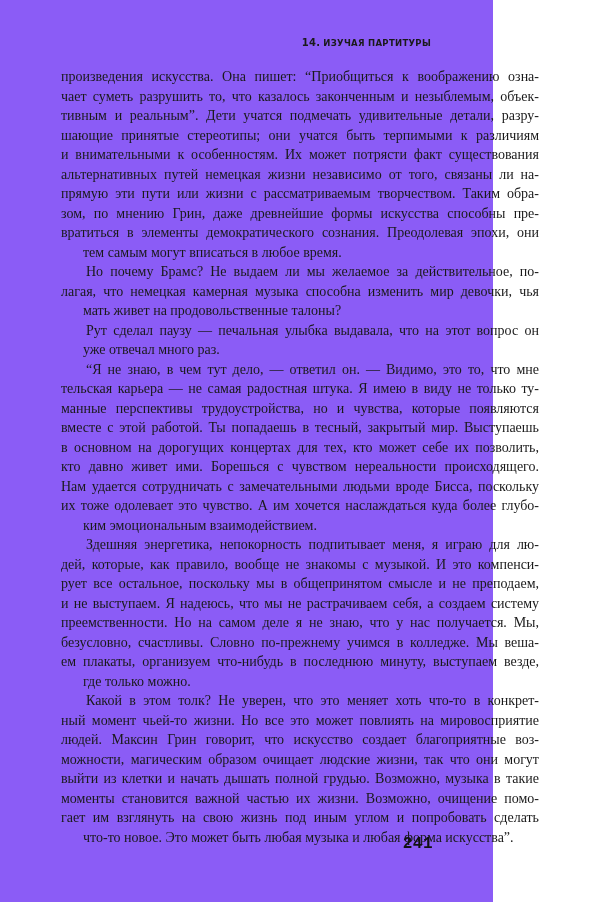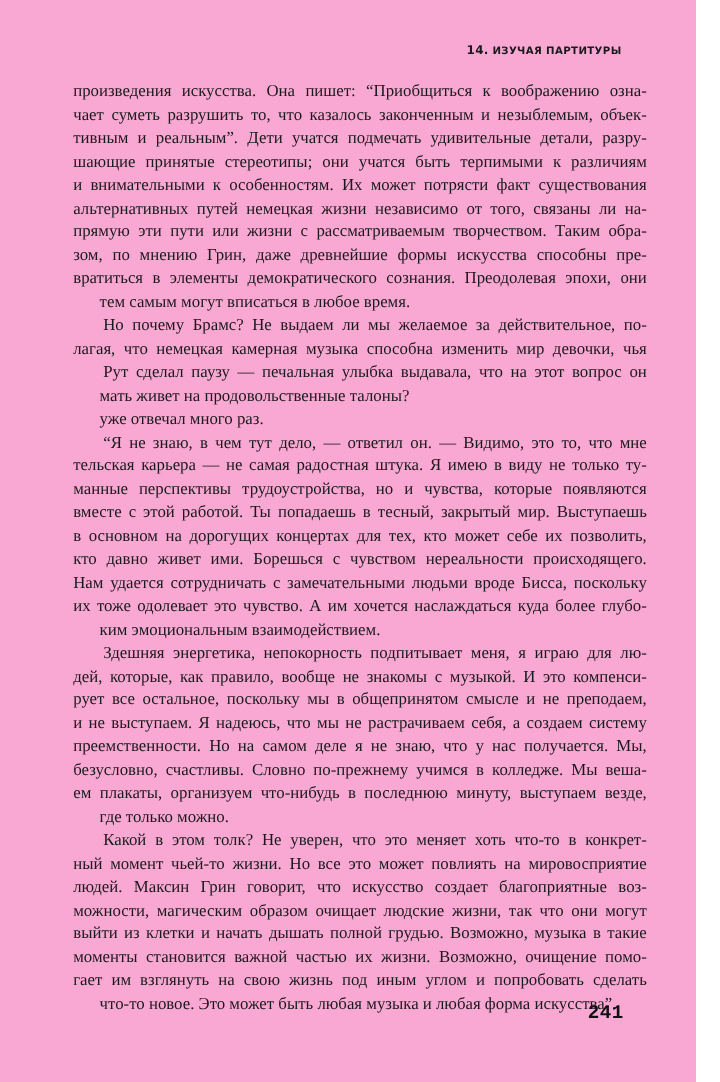--- a/index.html
+++ b/index.html
@@ -1,17 +1,17 @@
 <!DOCTYPE html>
 <html><head>
 <meta charset="utf-8">
 <style>
   html, body { margin: 0; padding: 0; background: #ffffff; }
   body { width: 600px; height: 902px; position: relative; overflow: hidden; }
-  .page { position: absolute; left: 0; top: 0; width: 580px; height: 902px; background: #f9a8d4; }
+  .page { position: absolute; left: 0; top: 0; width: 493px; height: 902px; background: #8b5cf6; }
   .running-head {
     position: absolute; right: 62px; top: 37px;
     font-family: "DejaVu Sans", sans-serif; font-weight: bold;
     font-size: 8.5px; letter-spacing: 0.3px; color: #1a1a1a; white-space: nowrap;
   }
   .running-head .chap { font-size: 10px; margin-right: 3px; }
   .text {
     position: absolute; left: 61px; top: 67px; width: 478px;
     font-family: "Liberation Serif", serif; font-size: 14px; line-height: 19.5px;
     color: #1a1a1a;
@@ -42,22 +42,22 @@
       <span class="line">тивным и реальным”. Дети учатся подмечать удивительные детали, разру-</span>
       <span class="line">шающие принятые стереотипы; они учатся быть терпимыми к различиям</span>
       <span class="line">и внимательными к особенностям. Их может потрясти факт существования</span>
       <span class="line">альтернативных путей немецкая жизни независимо от того, связаны ли на-</span>
       <span class="line">прямую эти пути или жизни с рассматриваемым творчеством. Таким обра-</span>
       <span class="line">зом, по мнению Грин, даже древнейшие формы искусства способны пре-</span>
       <span class="line">вратиться в элементы демократического сознания. Преодолевая эпохи, они</span>
       <span class="line last">тем самым могут вписаться в любое время.</span>
       <span class="line indent">Но почему Брамс? Не выдаем ли мы желаемое за действительное, по-</span>
       <span class="line">лагая, что немецкая камерная музыка способна изменить мир девочки, чья</span>
+      <span class="line last">мать живет на продовольственные талоны?</span>
       <span class="line indent">Рут сделал паузу — печальная улыбка выдавала, что на этот вопрос он</span>
-      <span class="line last">мать живет на продовольственные талоны?</span>
       <span class="line last">уже отвечал много раз.</span>
       <span class="line indent">“Я не знаю, в чем тут дело, — ответил он. — Видимо, это то, что мне</span>
       <span class="line">тельская карьера — не самая радостная штука. Я имею в виду не только ту-</span>
       <span class="line">манные перспективы трудоустройства, но и чувства, которые появляются</span>
       <span class="line">вместе с этой работой. Ты попадаешь в тесный, закрытый мир. Выступаешь</span>
       <span class="line">в основном на дорогущих концертах для тех, кто может себе их позволить,</span>
       <span class="line">кто давно живет ими. Борешься с чувством нереальности происходящего.</span>
       <span class="line">Нам удается сотрудничать с замечательными людьми вроде Бисса, поскольку</span>
       <span class="line">их тоже одолевает это чувство. А им хочется наслаждаться куда более глубо-</span>
       <span class="line last">ким эмоциональным взаимодействием.</span>

